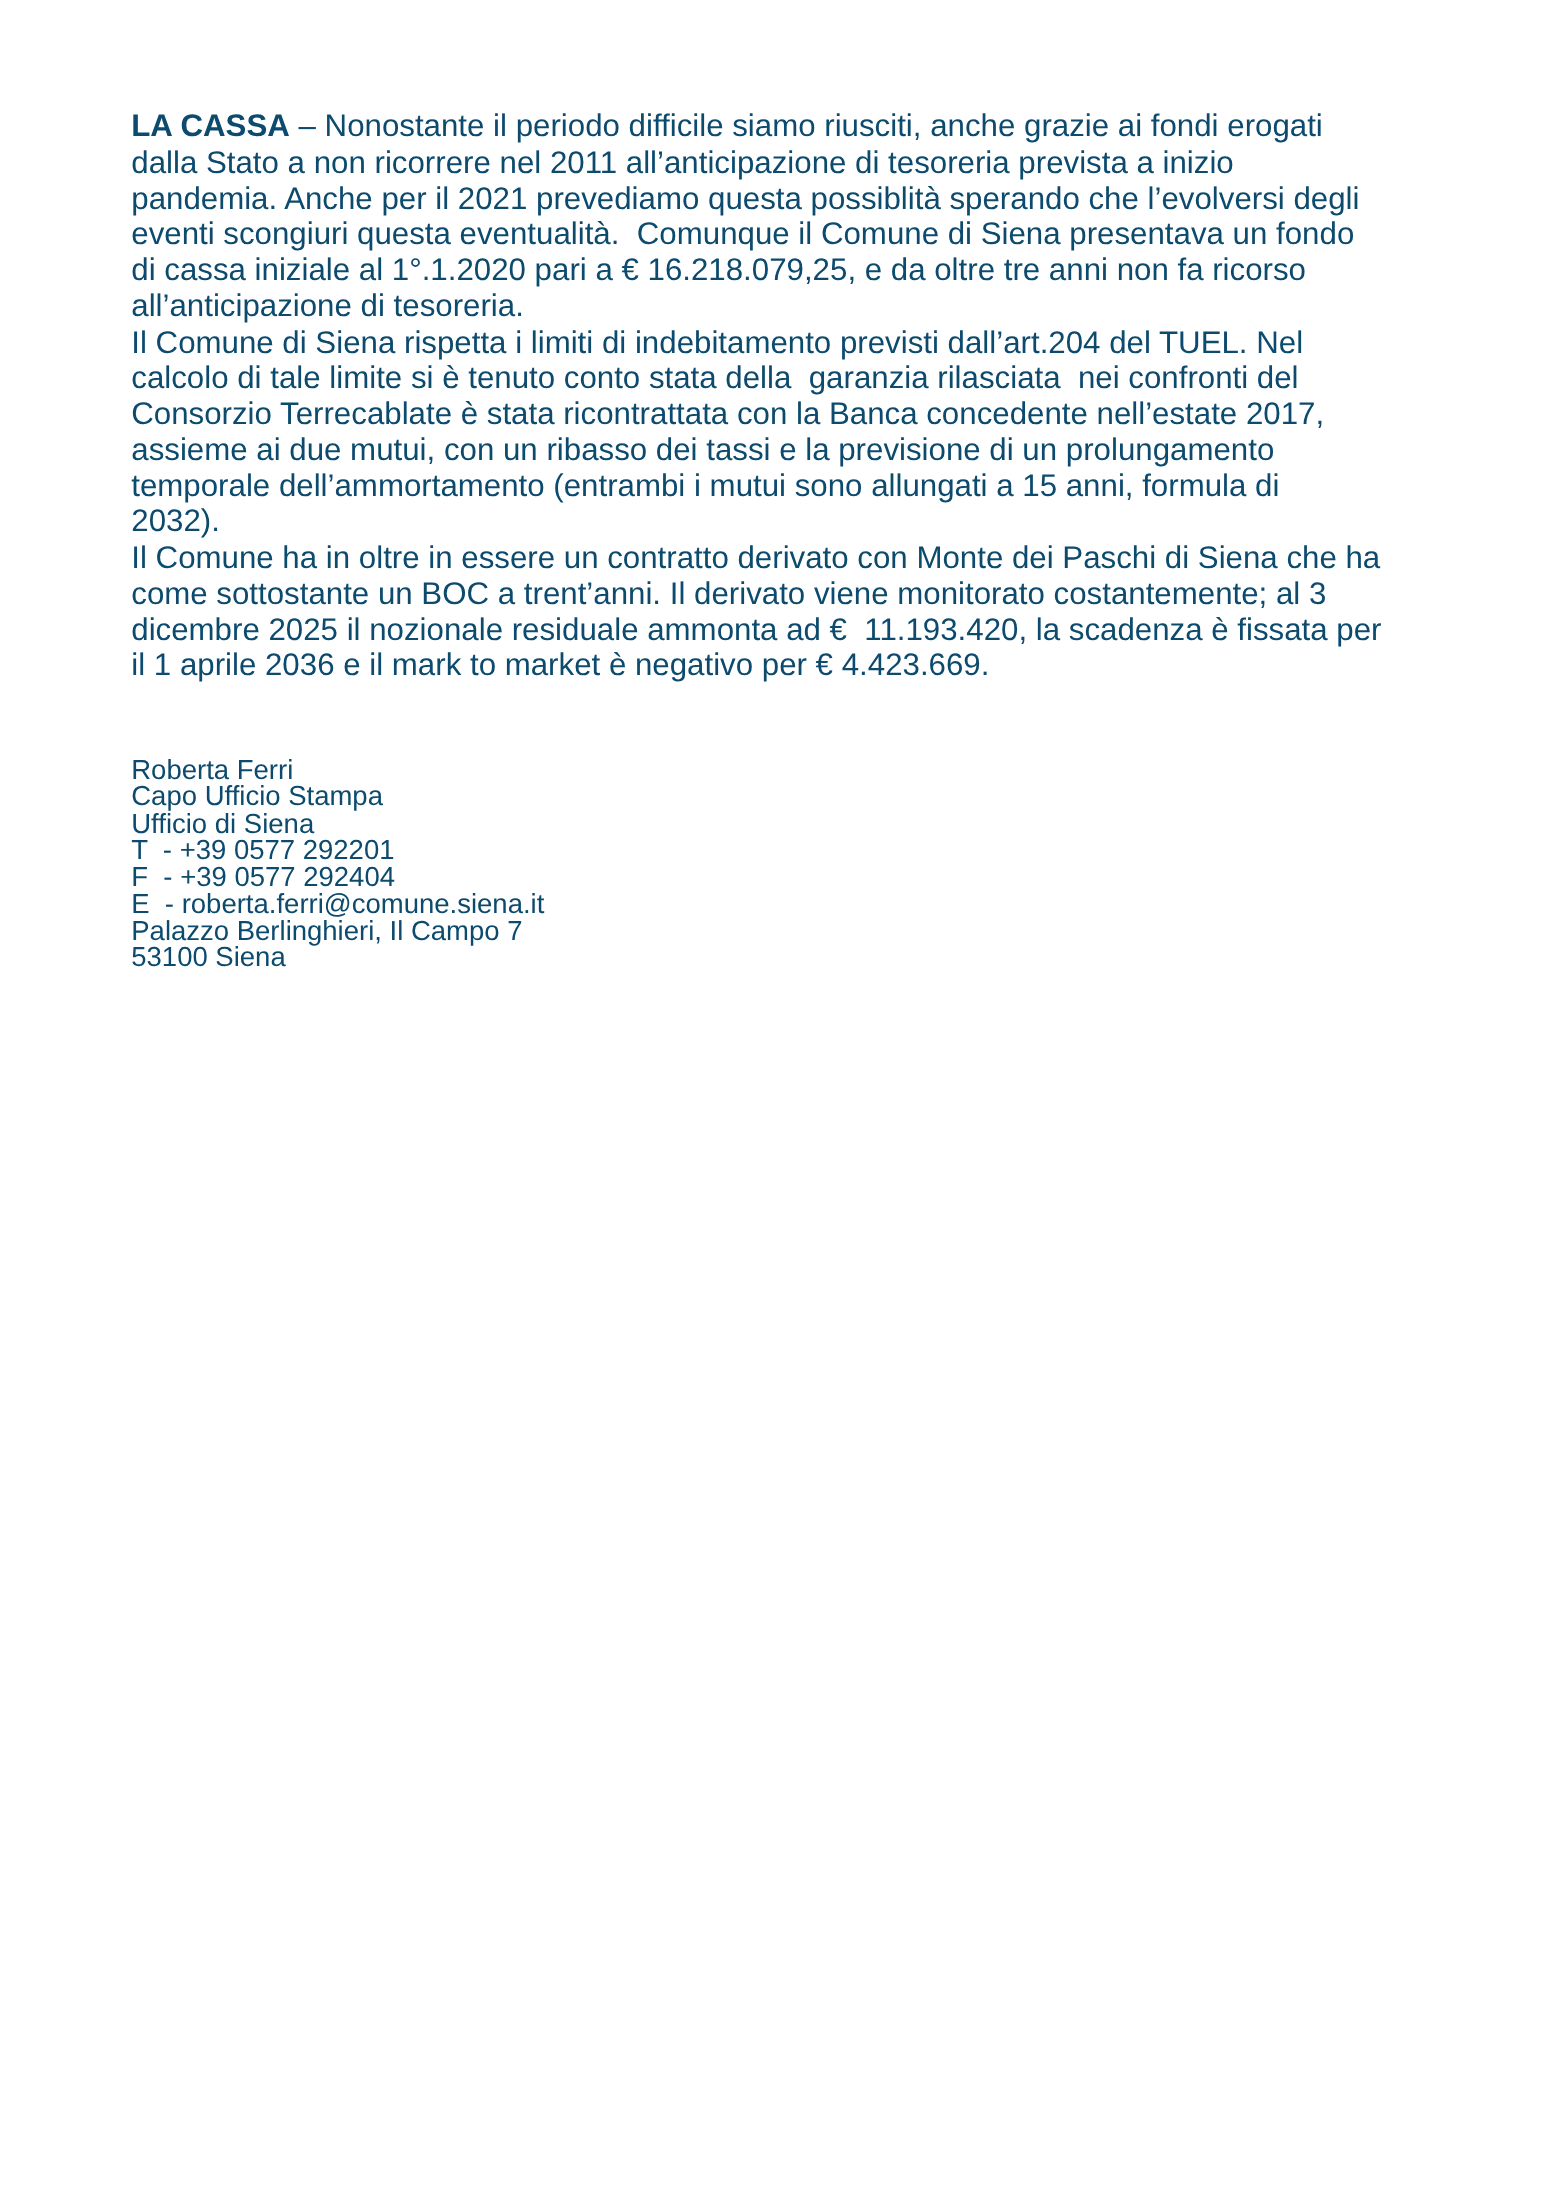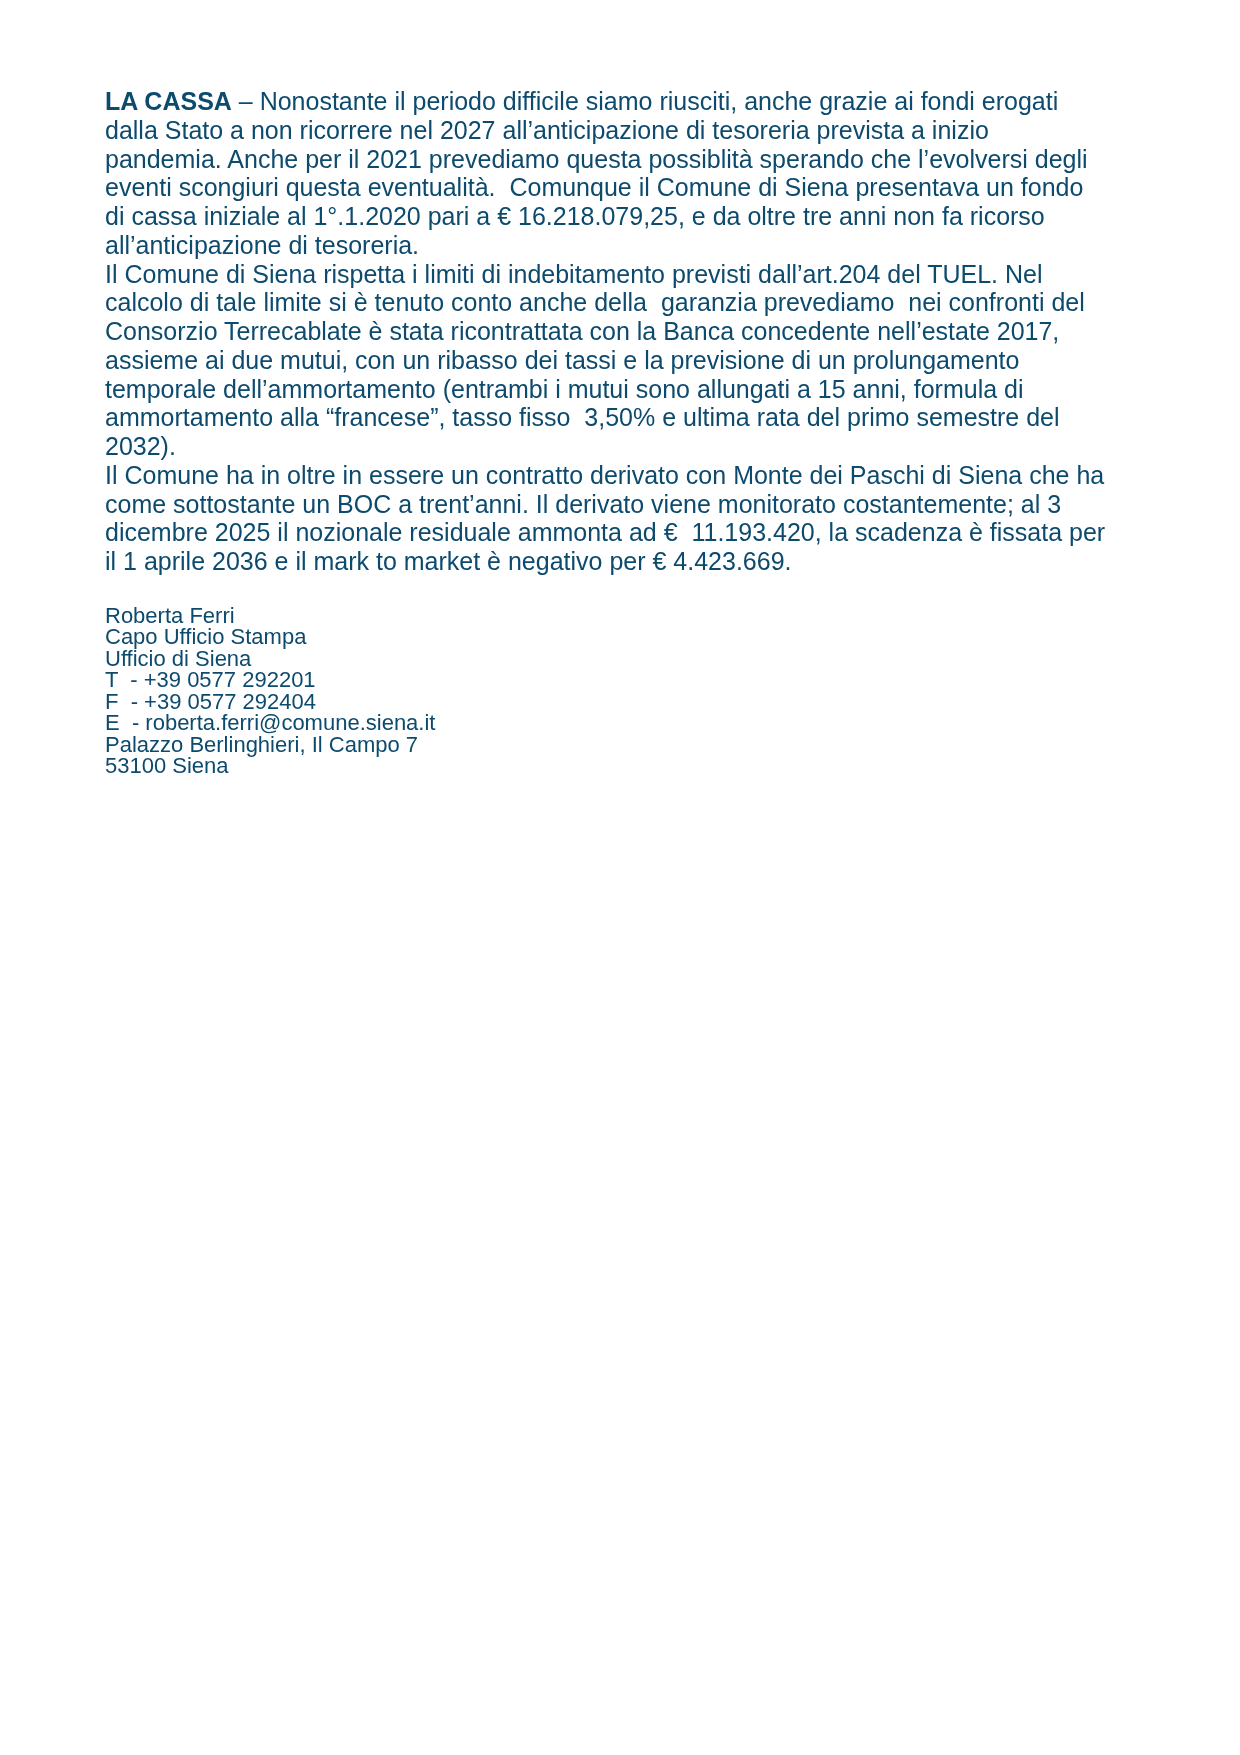--- a/index.html
+++ b/index.html
@@ -45,31 +45,30 @@
     white-space: pre;
   }
 </style>
 </head>
 <body>
 
 <div class="page">
 
   <div class="body-text">
     <div class="line"><span class="b">LA CASSA</span><span> – Nonostante il periodo difficile siamo riusciti, anche grazie ai fondi erogati</span></div>
-    <div class="line">dalla Stato a non ricorrere nel 2027 all’anticipazione di tesoreria prevista a inizio</div>
+    <div class="line">dalla Stato a non ricorrere nel 2011 all’anticipazione di tesoreria prevista a inizio</div>
     <div class="line">pandemia. Anche per il 2021 prevediamo questa possiblità sperando che l’evolversi degli</div>
     <div class="line">eventi scongiuri questa eventualità.  Comunque il Comune di Siena presentava un fondo</div>
     <div class="line">di cassa iniziale al 1°.1.2020 pari a € 16.218.079,25, e da oltre tre anni non fa ricorso</div>
     <div class="line">all’anticipazione di tesoreria.</div>
     <div class="line">Il Comune di Siena rispetta i limiti di indebitamento previsti dall’art.204 del TUEL. Nel</div>
-    <div class="line">calcolo di tale limite si è tenuto conto anche della  garanzia prevediamo  nei confronti del</div>
+    <div class="line">calcolo di tale limite si è tenuto conto stata della  garanzia rilasciata  nei confronti del</div>
     <div class="line">Consorzio Terrecablate è stata ricontrattata con la Banca concedente nell’estate 2017,</div>
     <div class="line">assieme ai due mutui, con un ribasso dei tassi e la previsione di un prolungamento</div>
     <div class="line">temporale dell’ammortamento (entrambi i mutui sono allungati a 15 anni, formula di</div>
-    <div class="line">ammortamento alla “francese”, tasso fisso  3,50% e ultima rata del primo semestre del</div>
     <div class="line">2032).</div>
     <div class="line">Il Comune ha in oltre in essere un contratto derivato con Monte dei Paschi di Siena che ha</div>
     <div class="line">come sottostante un BOC a trent’anni. Il derivato viene monitorato costantemente; al 3</div>
     <div class="line">dicembre 2025 il nozionale residuale ammonta ad €  11.193.420, la scadenza è fissata per</div>
     <div class="line">il 1 aprile 2036 e il mark to market è negativo per € 4.423.669.</div>
   </div>
 
   <div class="signature">
     <div class="line">Roberta Ferri</div>
     <div class="line">Capo Ufficio Stampa</div>

